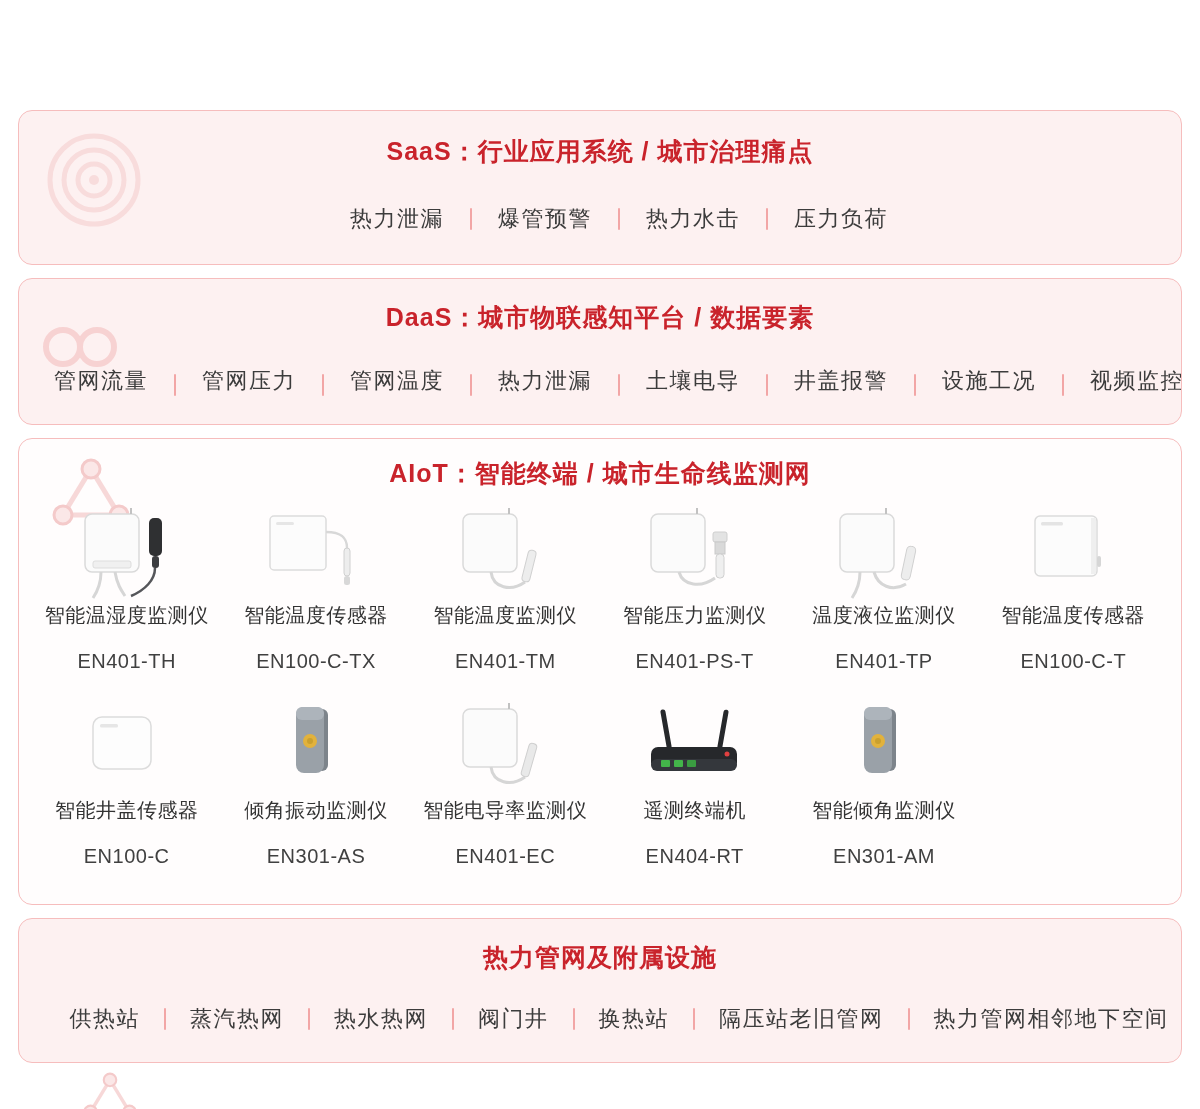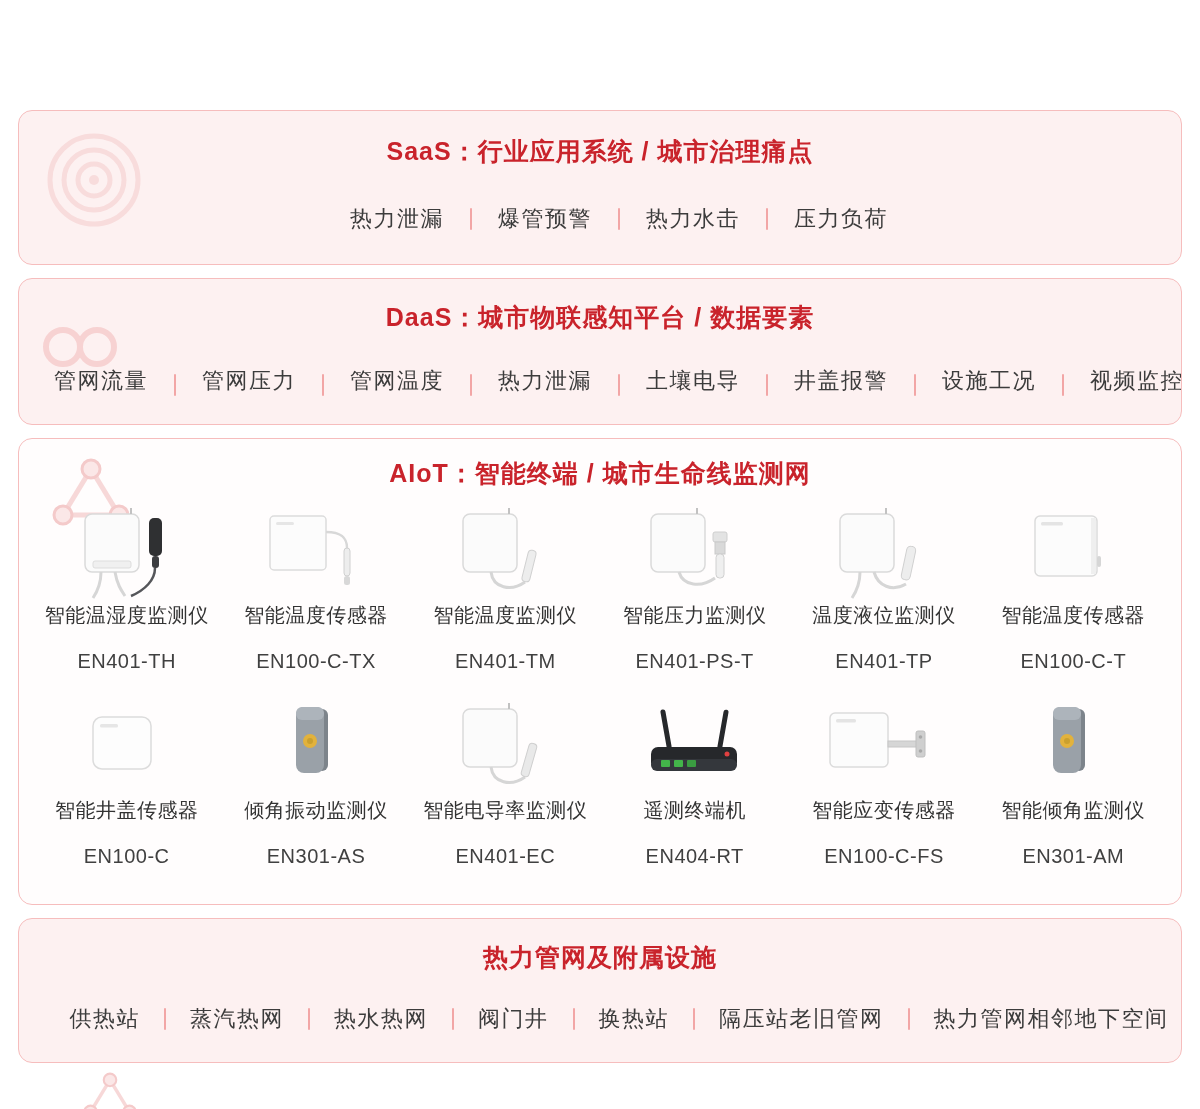--- a/index.html
+++ b/index.html
@@ -246,34 +246,20 @@
               <rect x="32" y="59" width="9" height="7" rx="1" fill="#43b54a"></rect>
               <rect x="45" y="59" width="9" height="7" rx="1" fill="#43b54a"></rect>
               <rect x="58" y="59" width="9" height="7" rx="1" fill="#3a9c41"></rect>
               <circle cx="98" cy="53" r="2.5" fill="#e04040"></circle>
             </svg>
           </div>
           <div class="pname">遥测终端机</div>
           <div class="pmodel">EN404-RT</div>
         </div>
 
-        <div class="card">
-          <div class="img">
-            <svg viewBox="0 0 132 96" width="132" height="96">
-              <rect x="12" y="12" width="58" height="54" rx="5" fill="#fcfcfc" stroke="#dbdbdb" stroke-width="1.5"></rect>
-              <rect x="18" y="18" width="20" height="3.5" rx="1.5" fill="#e4e4e4"></rect>
-              <rect x="70" y="40" width="30" height="6" fill="#d6d6d6" stroke="#c6c6c6"></rect>
-              <rect x="98" y="30" width="9" height="26" rx="2" fill="#cfcfcf" stroke="#bfbfbf"></rect>
-              <circle cx="102.5" cy="36" r="1.8" fill="#a9a9a9"></circle>
-              <circle cx="102.5" cy="50" r="1.8" fill="#a9a9a9"></circle>
-            </svg>
-          </div>
-          <div class="pname">智能应变传感器</div>
-          <div class="pmodel">EN100-C-FS</div>
-        </div>
 
         <div class="card">
           <div class="img">
             <svg viewBox="0 0 132 96" width="132" height="96">
               <rect x="66" y="8" width="12" height="62" rx="6" fill="#7d848b"></rect>
               <rect x="46" y="6" width="28" height="66" rx="8" fill="#9aa1a8"></rect>
               <rect x="46" y="6" width="28" height="13" rx="6" fill="#adb4bb"></rect>
               <circle cx="60" cy="40" r="7" fill="#e2b23c"></circle>
               <circle cx="60" cy="40" r="3" fill="#caa02f"></circle>
             </svg>

